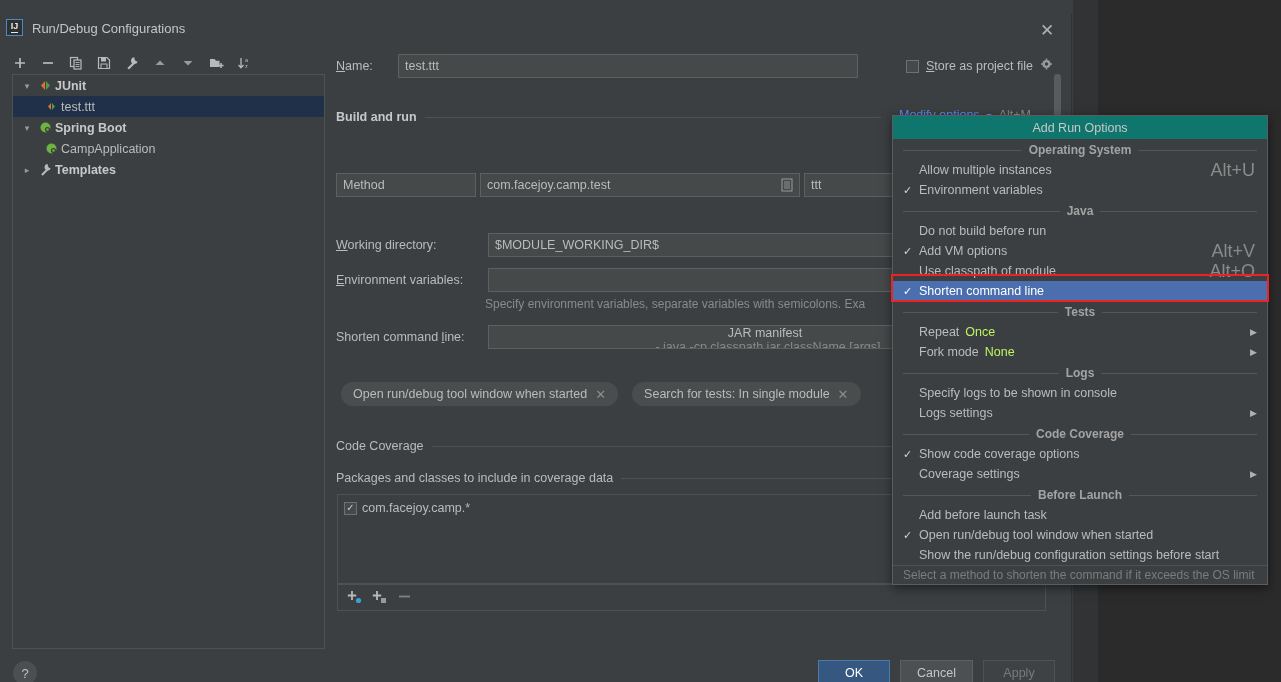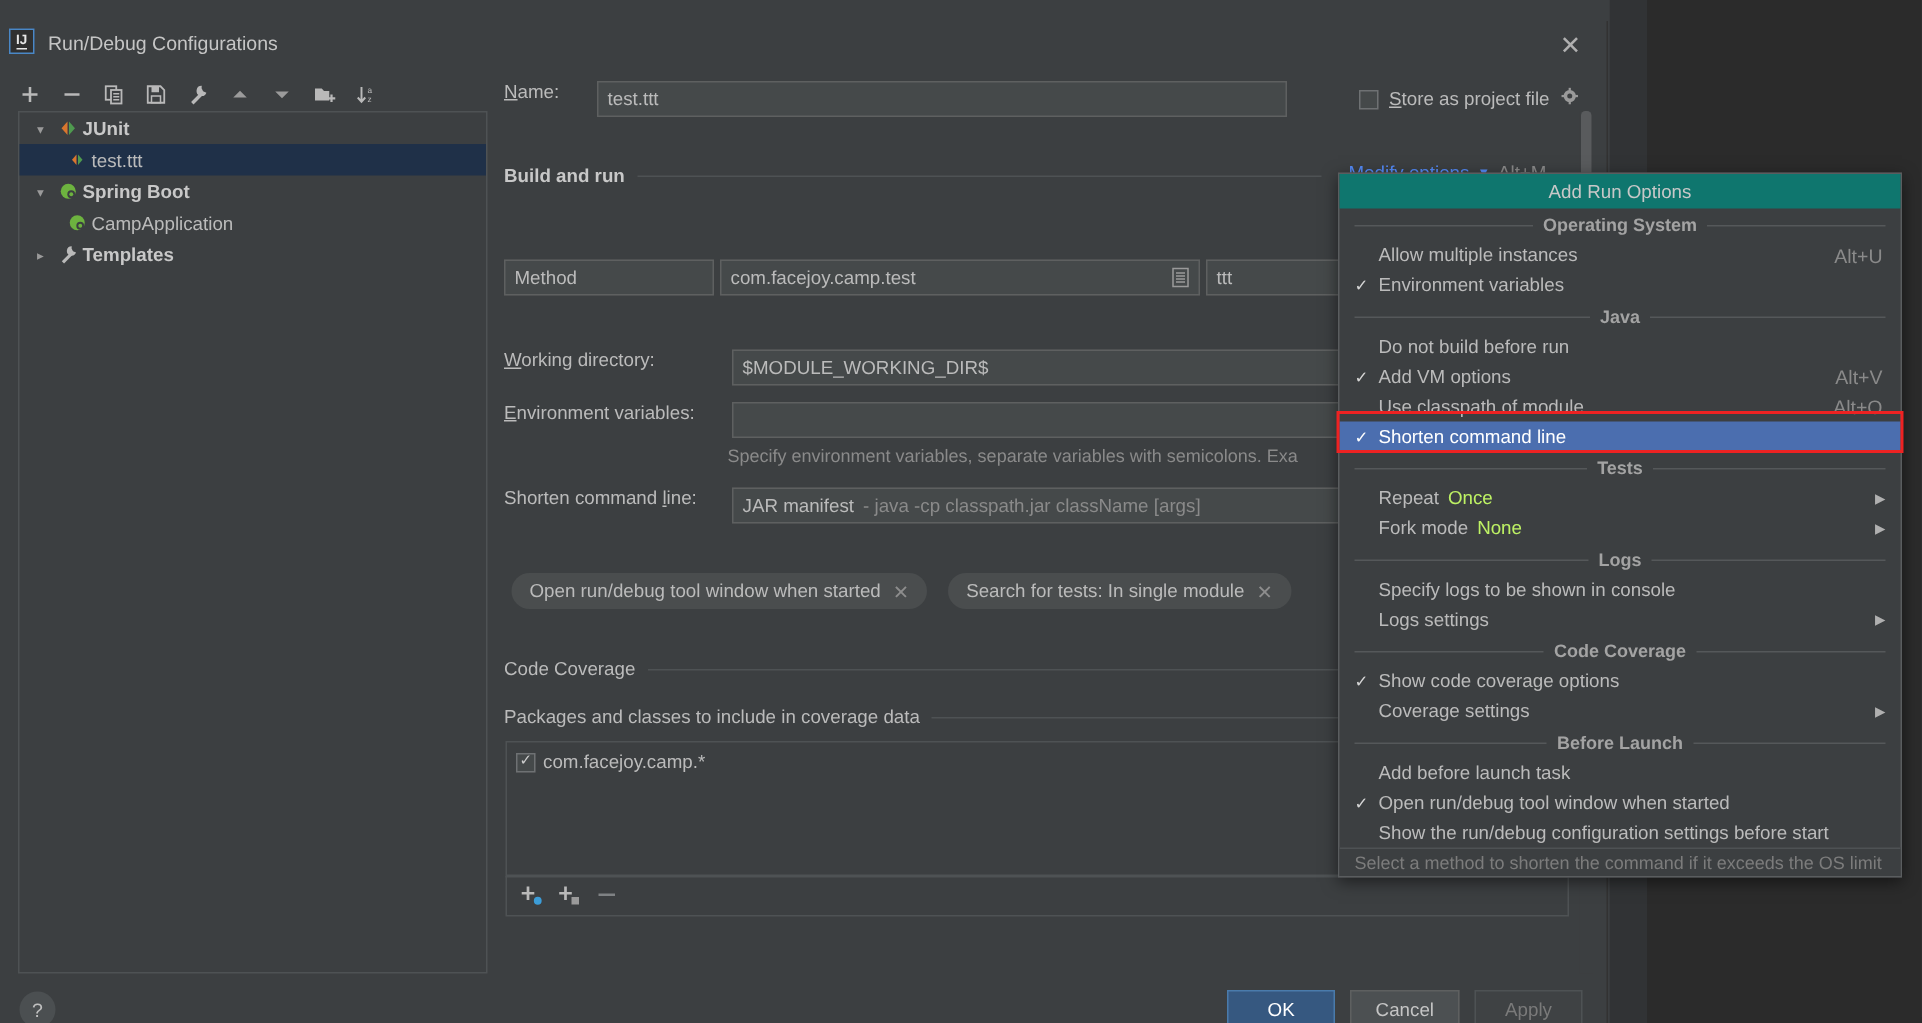--- a/index.html
+++ b/index.html
@@ -79,21 +79,21 @@
   .tree-row.group .tlabel { font-weight: bold; color: #c8c8c8; }
   .indent-1 { padding-left: 28px; }
   .lbl { font-size: 12.5px; color: #bbbbbb; }
   .lbl u { text-decoration: underline; }
   .field {
     background: #45494a; border: 1px solid #5e6060; color: #bbbbbb;
     height: 24px; padding: 0 6px; font-size: 12.5px;
     display: flex; align-items: center; white-space: nowrap; overflow: hidden;
   }
   .field.mono { font-family: "Liberation Mono", monospace; font-size: 12px; }
-  .row { position: absolute; display: flex; align-items: flex-start; }
+  .row { position: absolute; display: flex; align-items: center; }
 
   .sep-title { display: flex; align-items: center; gap: 8px; }
   .sep-title .txt { font-size: 12.5px; font-weight: bold; color: #c8c8c8; white-space: nowrap; }
   .sep-title .line { flex: 1; height: 1px; background: #4e5254; }
   .sep-plain .txt { font-weight: normal; color: #bbbbbb; }
 
   .combo { position: relative; }
   .combo .arrow {
     position: absolute; right: 7px; top: 50%; transform: translateY(-50%);
     width: 0; height: 0; border-left: 4px solid transparent; border-right: 4px solid transparent;
@@ -165,21 +165,21 @@
   .menu-sep .txt { font-size: 12px; font-weight: bold; color: #a3a3a3; white-space: nowrap; }
   .menu-item {
     position: relative; height: 20px; display: flex; align-items: center;
     padding-left: 10px; font-size: 12.5px; color: #bbbbbb; cursor: pointer; white-space: nowrap;
   }
   .menu-item.selected { background: #4b6eaf; color: #ffffff; }
   .menu-item .chk { width: 16px; display: inline-flex; align-items: center; color: #d6d6d6; font-size: 11px; }
   .menu-item.selected .chk { color: #ffffff; }
   .menu-item .mlabel { }
   .menu-item .mval { color: #bef264; margin-left: 6px; }
-  .menu-item .mkey { position: absolute; right: 12px; color: #8a8a8a; font-size: 13px; }
+  .menu-item .mkey { position: absolute; right: 12px; color: #8a8a8a; font-size: 18px; }
   .menu-item .msub { position: absolute; right: 10px; color: #b0b0b0; font-size: 9px; }
   .menu-footer {
     height: 19px; background: #3c3f41; border-top: 1px solid #4e5254;
     display: flex; align-items: center; padding-left: 10px;
     font-size: 12px; color: #7c7c7c; white-space: nowrap;
   }
   .highlight-box {
     position: absolute; left: 891px; top: 274px; width: 378px; height: 28px;
     border: 2px solid #ee2222; z-index: 50; pointer-events: none;
   }
@@ -380,21 +380,21 @@
 
     <div class="row" style="left:336px; top:254px; gap:10px;">
       <span class="lbl" style="width:142px;"><u>E</u>nvironment variables:</span>
       <div class="field" style="width:568px;"></div>
     </div>
 
     <div class="hintline" style="position:absolute; left:485px; top:283px;">Specify environment variables, separate variables with semicolons. Exa</div>
 
     <div class="row" style="left:336px; top:311px; gap:10px;">
       <span class="lbl" style="width:142px;">Shorten command <u>l</u>ine:</span>
-      <div class="field combo" style="width:568px; padding-right:20px;">
+      <div class="field combo" style="width:568px; padding-right:20px;flex-direction:column;">
         <span>JAR manifest</span>
         <span class="dim" style="margin-left:6px;">- java -cp classpath.jar className [args]</span>
       </div>
     </div>
 
     <div class="row" style="left:341px; top:368px; gap:14px;">
       <div class="chip">
         <span>Open run/debug tool window when started</span>
         <span class="x">✕</span>
       </div>

